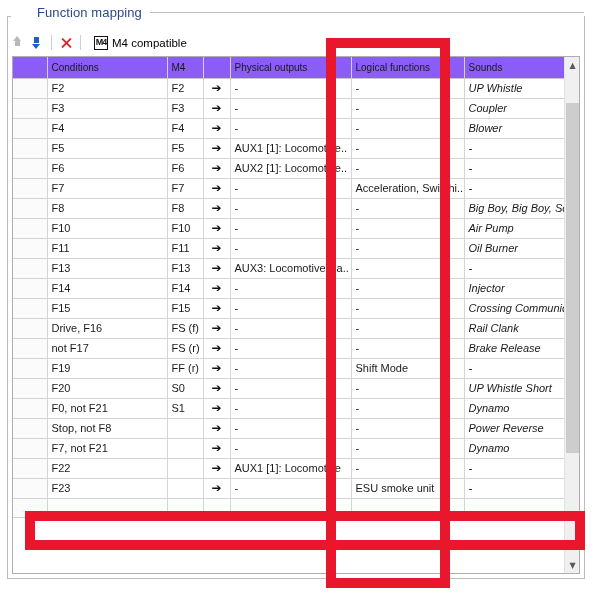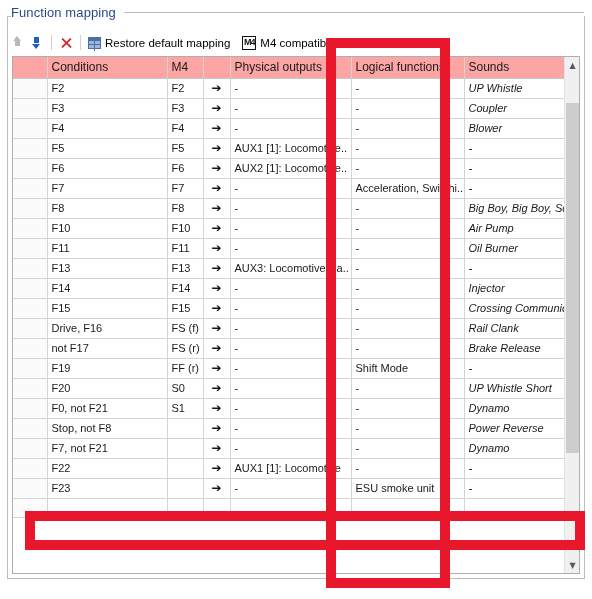--- a/index.html
+++ b/index.html
@@ -21,24 +21,25 @@
   #group-title-row {
     position: absolute;
     left: 0; top: 0;
     width: 592px; height: 24px;
     display: flex;
     align-items: center;
   }
   #group-title {
     font-size: 13px;
     color: #2b4a8b;
-    padding-left: 11px;
+    padding-left: 5px;
     padding-right: 8px;
     white-space: nowrap;
     letter-spacing: .1px;
+    margin-left: 32px;
   }
   #group-rule {
     flex: 1 1 auto;
     height: 1px;
     background: #bdbdbd;
     margin-right: 8px;
   }
   #group-box {
     position: absolute;
     left: 7px; top: 16px;
@@ -183,24 +184,24 @@
     box-sizing: border-box;
     border-right: 1px solid #d4d4d4;
     border-bottom: 1px solid #d4d4d4;
     font-weight: normal;
     text-align: left;
     vertical-align: middle;
     color: #1a1a1a;
     background: #ffffff;
   }
   thead th {
-    background: #fca5a5;
+    background: #8b5cf6;
     border-bottom: 1px solid #c8c8c8;
     height: 21px;
-    font-size: 12px;
+    font-size: 10px;
   }
   col.c-sel  { width: 34px; }
   col.c-cond { width: 120px; }
   col.c-m4   { width: 36px; }
   col.c-arr  { width: 27px; }
   col.c-phys { width: 121px; }
   col.c-log  { width: 113px; }
   col.c-snd  { width: 101px; }
 
   td.sel-cell { background: #fbfbfb; border-right: 1px solid #d4d4d4; }
@@ -278,24 +279,20 @@
     <span class="arrow-up"></span>
   </div>
   <div class="tb-btn">
     <span class="arrow-dn"></span>
   </div>
   <div class="tb-sep"></div>
   <div class="tb-btn">
     <span class="x-icon"></span>
   </div>
   <div class="tb-sep"></div>
-  <div class="tb-btn">
-    <span class="grid-icon"></span>
-    <span class="tb-label">Restore default mapping</span>
-  </div>
   <div class="tb-btn" style="margin-left:6px">
     <span class="m4-icon">M4</span>
     <span class="tb-label">M4 compatible</span>
   </div>
 </div>
 
 <div id="grid-wrap">
   <table>
     <colgroup>
       <col class="c-sel">

